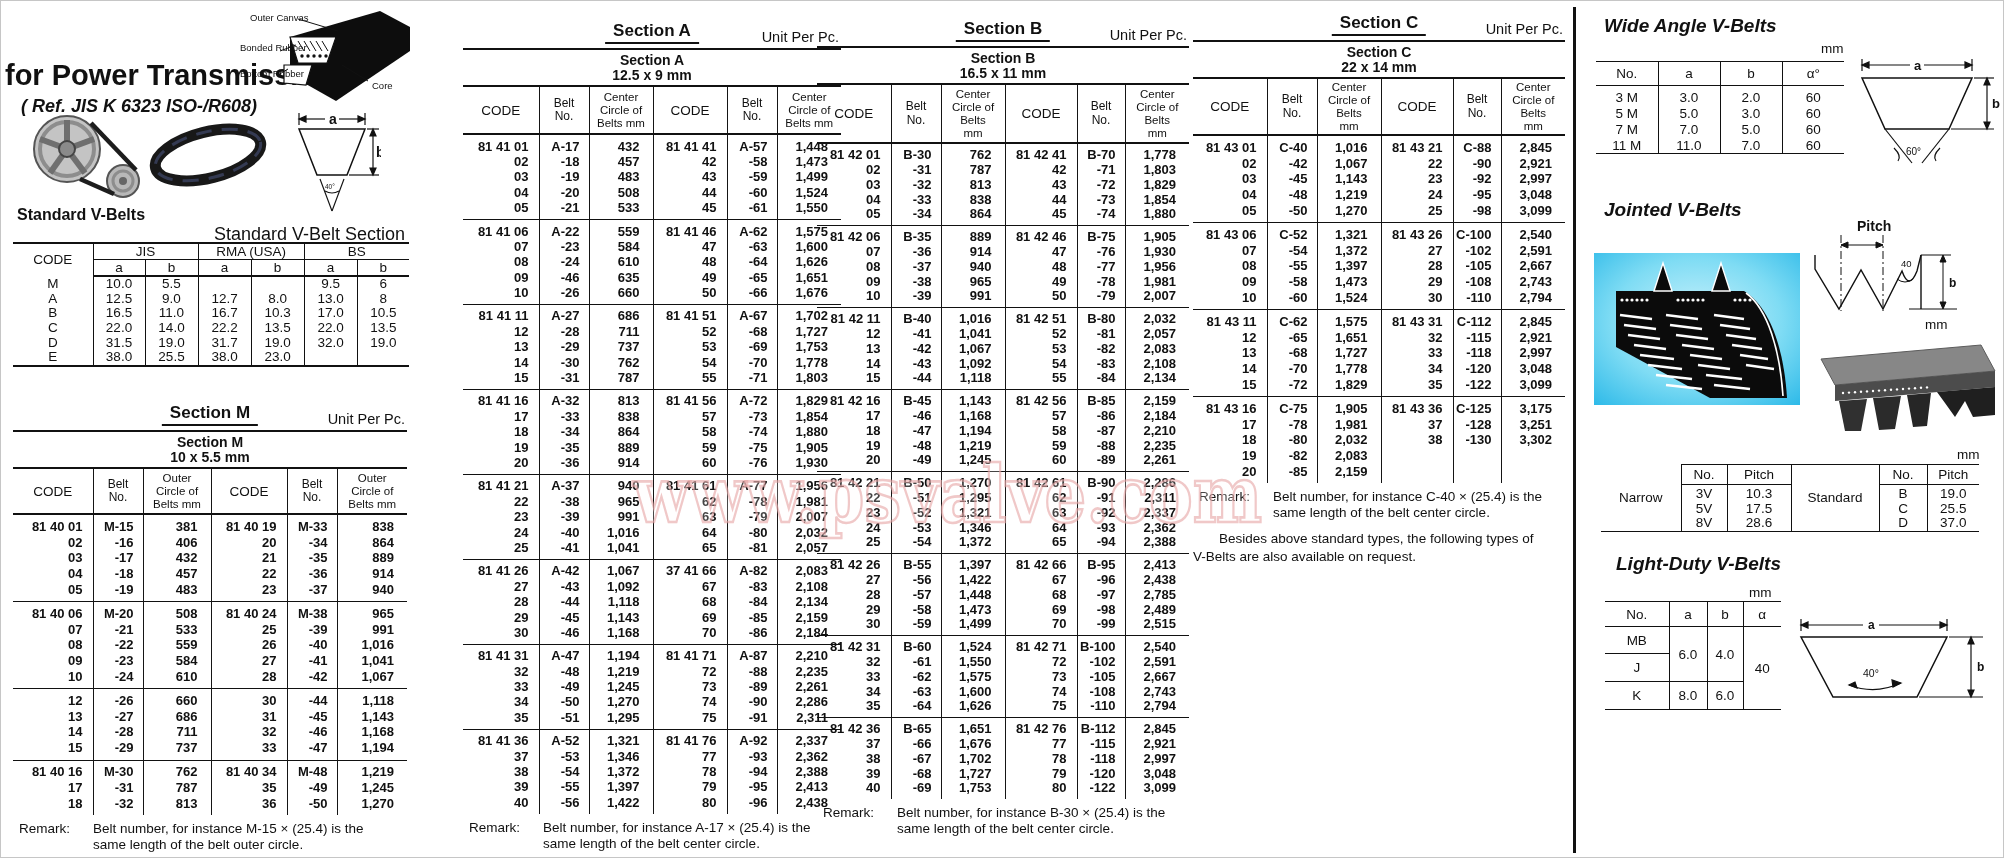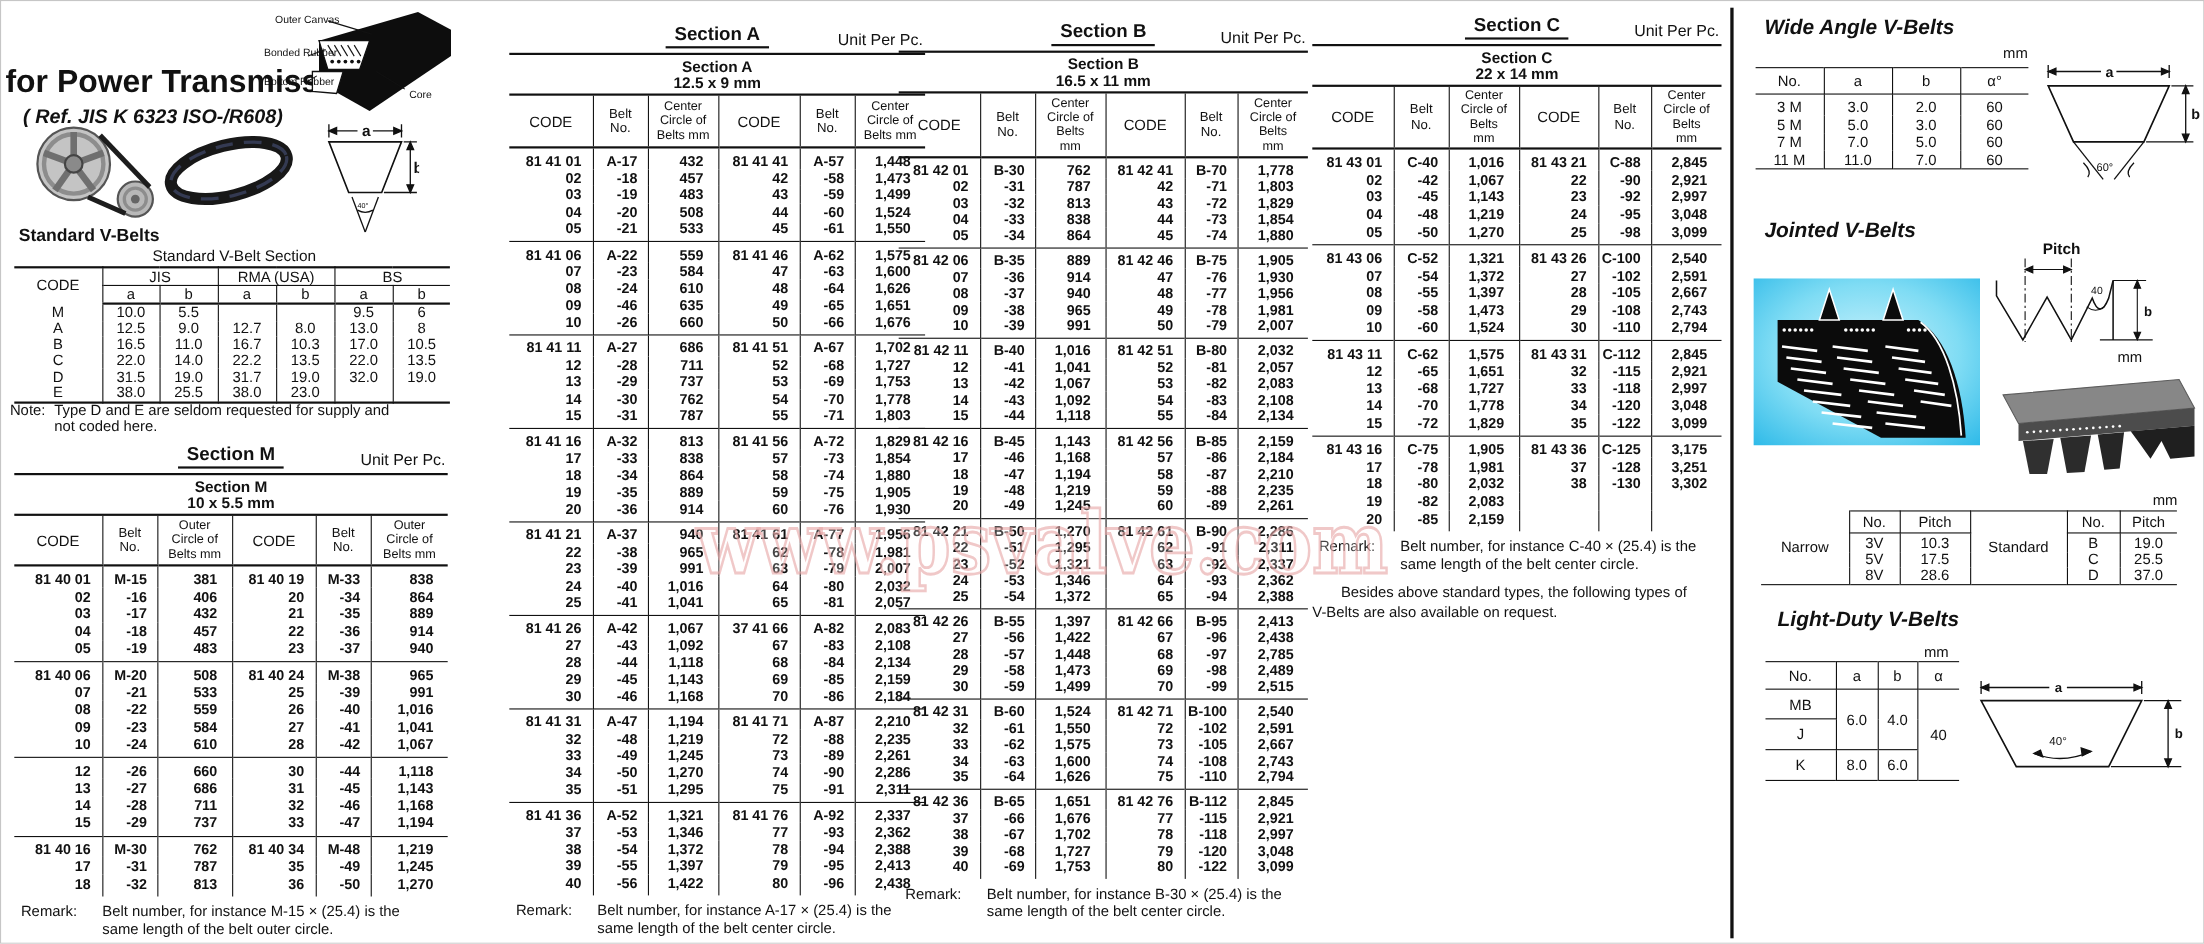--- a/index.html
+++ b/index.html
@@ -5,21 +5,21 @@
   html,body{margin:0;padding:0;background:#e9e9e9;}
   .page{position:relative;width:2004px;height:858px;background:#fff;overflow:hidden;
         font-family:"Liberation Sans",sans-serif;color:#111;border:1px solid #c6c6c6;box-sizing:border-box;}
   .abs{position:absolute;}
 
   
   .v-title{font-size:47px;font-weight:bold;letter-spacing:1px;}
   .v-sub{font-size:29px;font-weight:bold;}
   .v-ref{font-size:18px;font-weight:bold;font-style:italic;}
   .std-label{font-size:16px;font-weight:bold;}
-  .std-title{font-size:14px;text-align:center;}
+  .std-title{font-size:18px;text-align:right;}
 
   
   table.std{border-collapse:collapse;table-layout:fixed;width:396px;
             border-top:2.5px solid #111;border-bottom:2.5px solid #111;font-size:13.5px;}
   table.std th{font-weight:400;}
   table.std th,table.std td{padding:0;text-align:center;height:15px;line-height:14px;}
   table.std .vr{border-right:1px solid #111;}
   table.std th.grp{border-bottom:1px solid #111;}
   table.std tr.ab th{border-bottom:2px solid #111;}
   table.std td{height:14.6px;}
@@ -263,27 +263,20 @@
           <td class="vr">38.0</td>
           <td class="vr">25.5</td>
           <td class="vr">38.0</td>
           <td class="vr">23.0</td>
           <td class="vr"></td>
           <td></td>
         </tr>
       </tbody>
   </table>
 
-  <div class="abs noteblk" style="left:8px;top:364px;width:400px;">
-    <span class="nl">Note:</span>
-    <span>
-      <span>Type D and E are seldom requested for supply and</span><br>
-      <span>not coded here.</span>
-    </span>
-  </div>
 
   <div class="bsec bsec-m" style="left:12px;top:402px;width:394px;">
     <div class="sec-head">
       <span class="sec-title">Section M</span>
       <span class="sec-unit">Unit Per Pc.</span>
     </div>
     <div class="rule"></div>
     <div class="sec-sub">
       <div>Section M</div>
         <div>10 x 5.5 mm</div>

